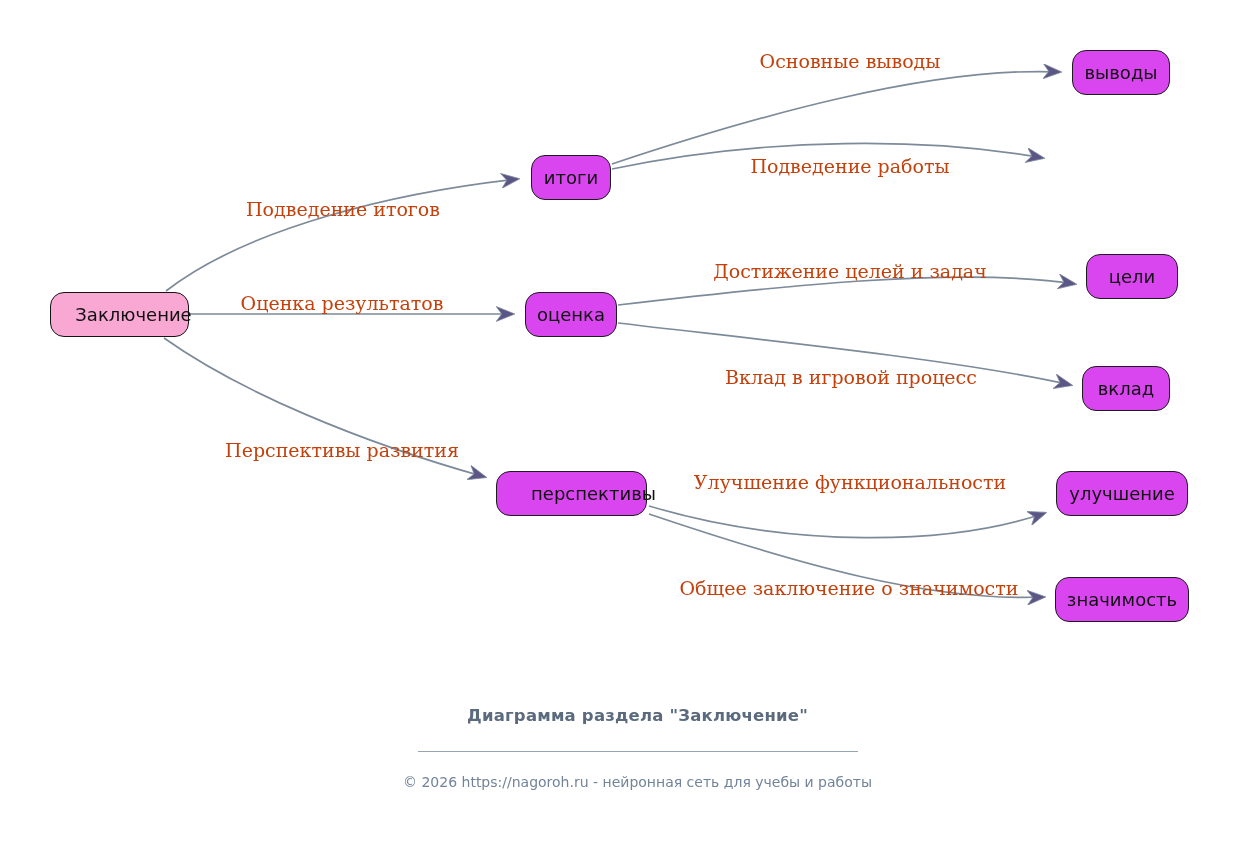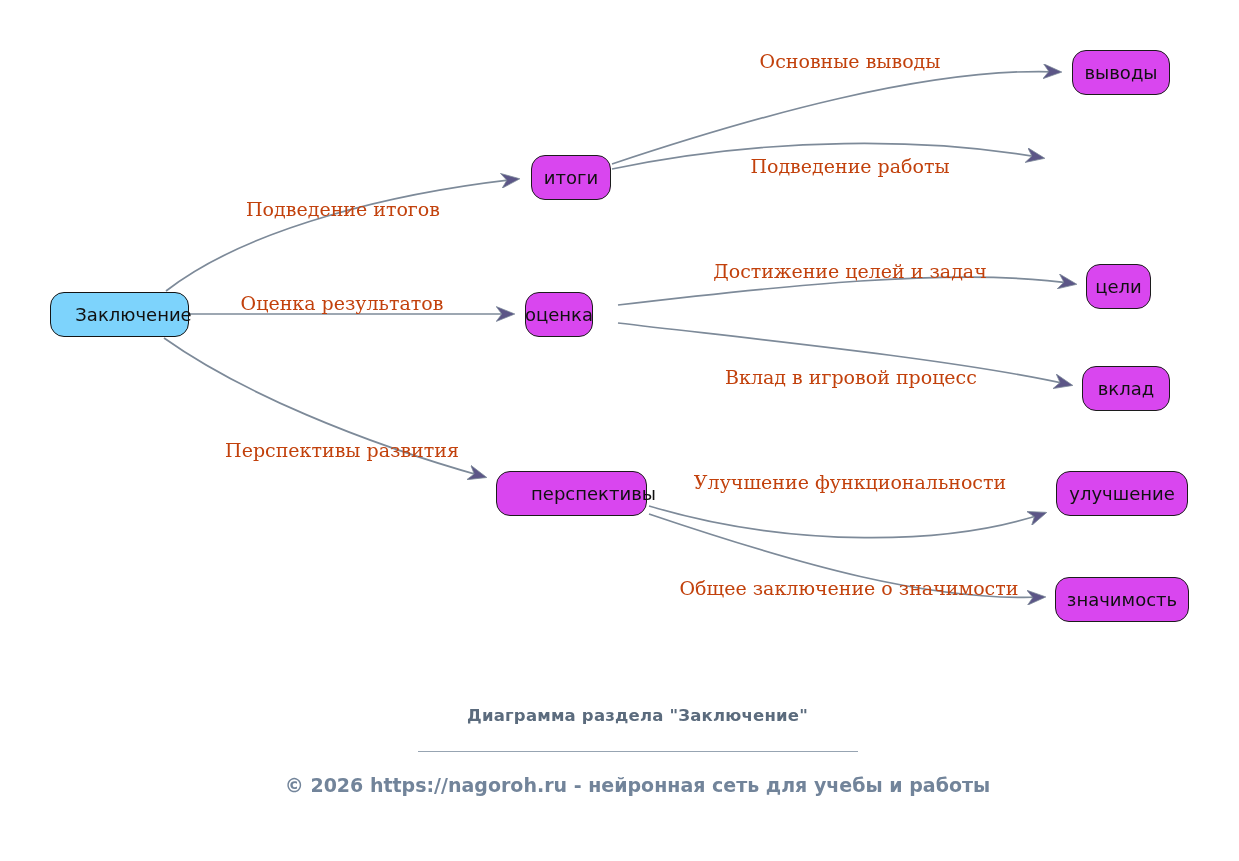--- a/index.html
+++ b/index.html
@@ -17,21 +17,21 @@
     height:45px;
     display:flex;align-items:center;justify-content:center;
     background:#d946ef;
     border:1.6px solid #1c1c1c;
     border-radius:14px;
     font-size:18px;
     color:#111;
     white-space:nowrap;
   }
   .node.root{
-    background:#7dd3fc;
+    background:#f9a8d4;
     border-color:#141414;
     padding-left:28px;
   }
   .edge-label{
     position:absolute;
     transform:translate(-50%,-50%);
     font-family:"DejaVu Serif","Liberation Serif",serif;
     font-size:19px;
     color:#c2410c;
     white-space:nowrap;
@@ -49,23 +49,22 @@
     letter-spacing:.2px;
   }
   .footer-rule{
     width:440px;
     height:0;
     border-top:1px solid #97a4b2;
     margin:26px auto 0 auto;
   }
   .footer-copyright{
     margin-top:22px;
-    font-size:19px;
+    font-size:14px;
     color:#72849a;
-    font-weight:bold;
   }
 </style>
 </head>
 <body>
 
 <div id="canvas">
 
   <svg id="edges" viewBox="0 0 1239 861" xmlns="http://www.w3.org/2000/svg">
     <defs>
       <marker id="arrow" viewBox="0 0 10 8" refX="9" refY="4" markerWidth="11" markerHeight="9" orient="auto-start-reverse">
@@ -91,25 +90,25 @@
   <div class="edge-label" style="left:342px;top:303px;">Оценка результатов</div>
   <div class="edge-label" style="left:850px;top:271px;">Достижение целей и задач</div>
   <div class="edge-label" style="left:851px;top:377px;">Вклад в игровой процесс</div>
   <div class="edge-label" style="left:342px;top:450px;">Перспективы развития</div>
   <div class="edge-label" style="left:850px;top:482px;">Улучшение функциональности</div>
   <div class="edge-label" style="left:849px;top:588px;">Общее заключение о значимости</div>
 
   <div class="node root" style="left:50px;top:292px;width:139px;">Заключение</div>
 
   <div class="node" style="left:531px;top:155px;width:80px;">итоги</div>
-  <div class="node" style="left:525px;top:292px;width:68px;text-align:center;">оценка</div>
+  <div class="node" style="left:525px;top:292px;width:92px;text-align:center;">оценка</div>
   <div class="node" style="left:496px;top:471px;width:151px;padding-left:44px;">перспективы</div>
 
   <div class="node" style="left:1072px;top:50px;width:98px;">выводы</div>
-  <div class="node" style="left:1086px;top:264px;width:65px;">цели</div>
+  <div class="node" style="left:1086px;top:254px;width:92px;">цели</div>
   <div class="node" style="left:1082px;top:366px;width:88px;">вклад</div>
   <div class="node" style="left:1056px;top:471px;width:132px;">улучшение</div>
   <div class="node" style="left:1055px;top:577px;width:134px;">значимость</div>
 
   <div class="footer">
     <div class="footer-title">Диаграмма раздела "Заключение"</div>
     <div class="footer-rule"></div>
     <div class="footer-copyright">© 2026 https://nagoroh.ru - нейронная сеть для учебы и работы</div>
   </div>
 

